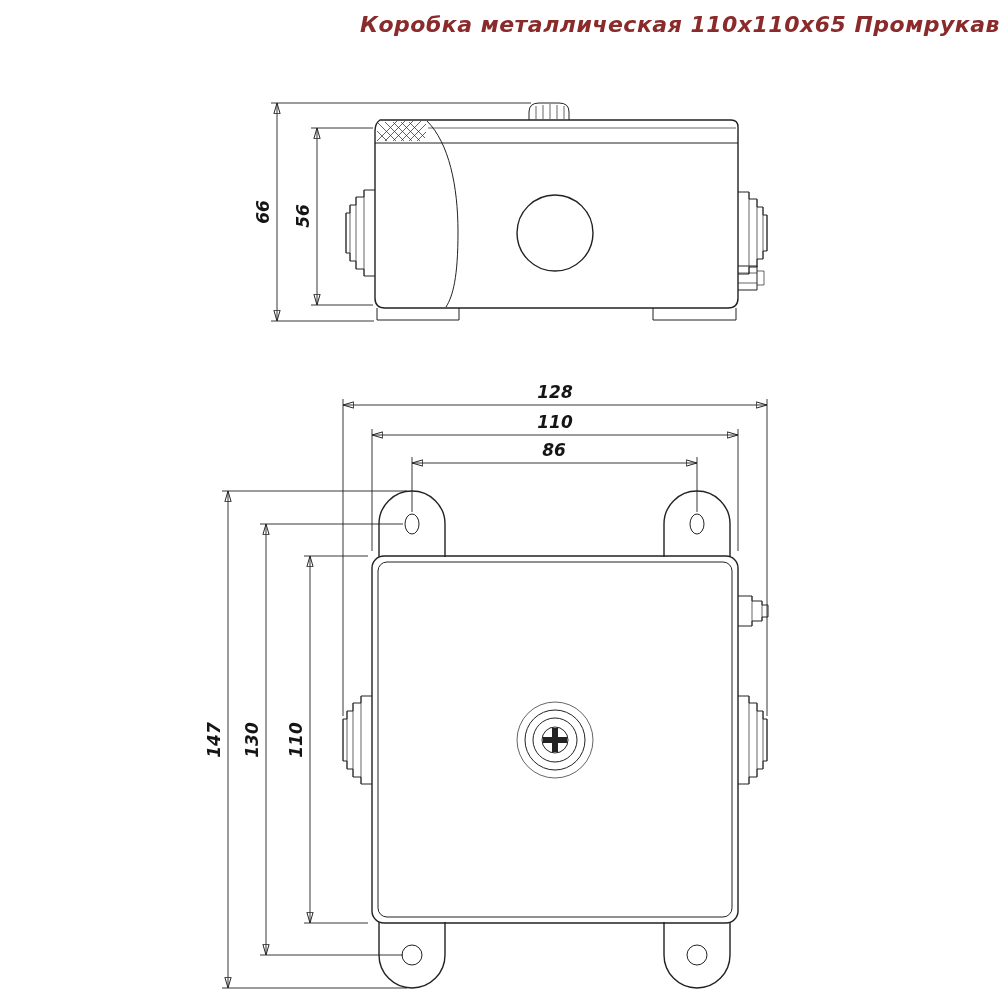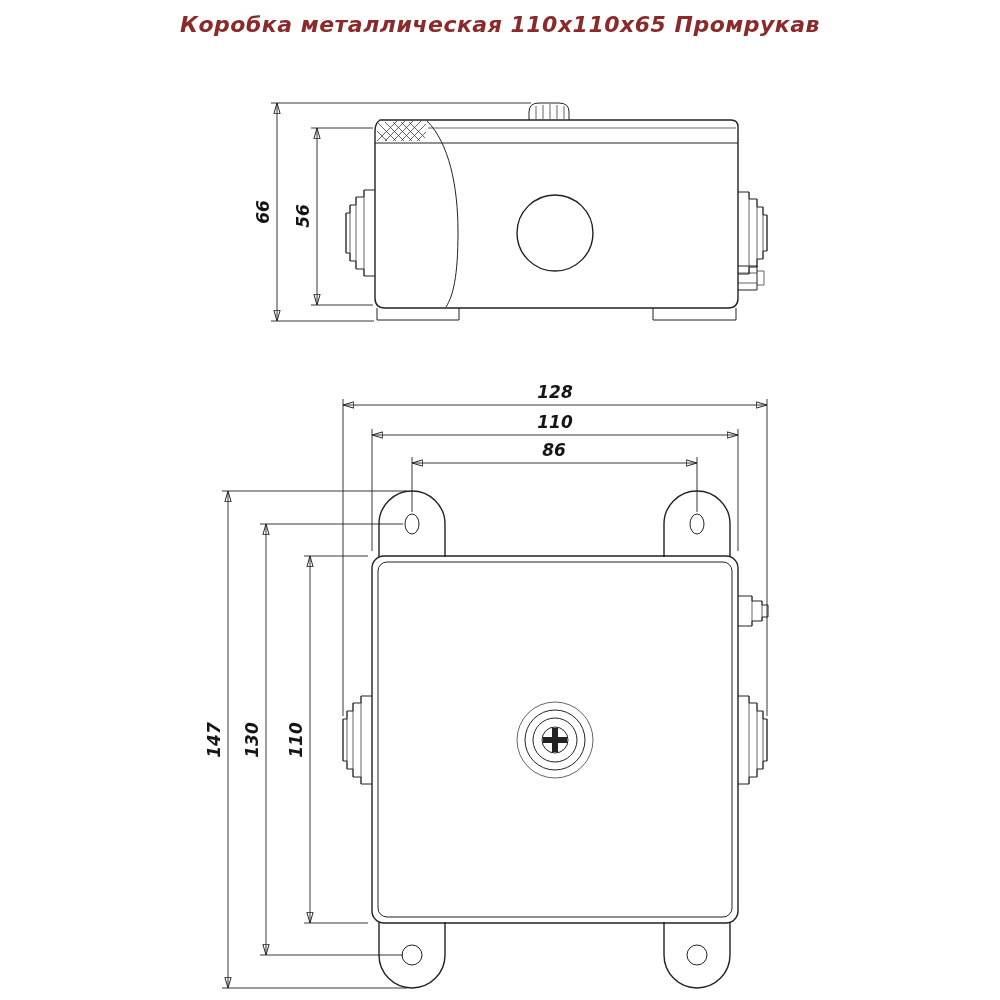--- a/index.html
+++ b/index.html
@@ -1,21 +1,21 @@
 <!DOCTYPE html>
 <html style="--title-color: #8a2a2a; --line-color: #222222;"><head>
 <meta charset="utf-8">
 <style>
   html,body{margin:0;padding:0;background:#ffffff;}
   .page{
     position:relative;width:1000px;height:1000px;background:#fff;overflow:hidden;
     font-family:"DejaVu Sans","Liberation Sans",sans-serif;
   }
   .title{
-    position:absolute;top:12px;left:0;width:100%;text-align:center;
+    position:absolute;top:12px;left:0;width:100%;text-align:right;
     font-style:italic;font-weight:600;font-size:22px;letter-spacing:.5px;
     color:var(--title-color,#8a2a2a);
   }
   svg{position:absolute;left:0;top:0;}
   svg line,svg path,svg circle,svg ellipse,svg rect{
     stroke:var(--line-color,#222);fill:none;stroke-linecap:butt;stroke-linejoin:miter;
   }
   .ol{stroke-width:1.4}
   .dl{stroke-width:1}
   .thin{stroke-width:.7}

